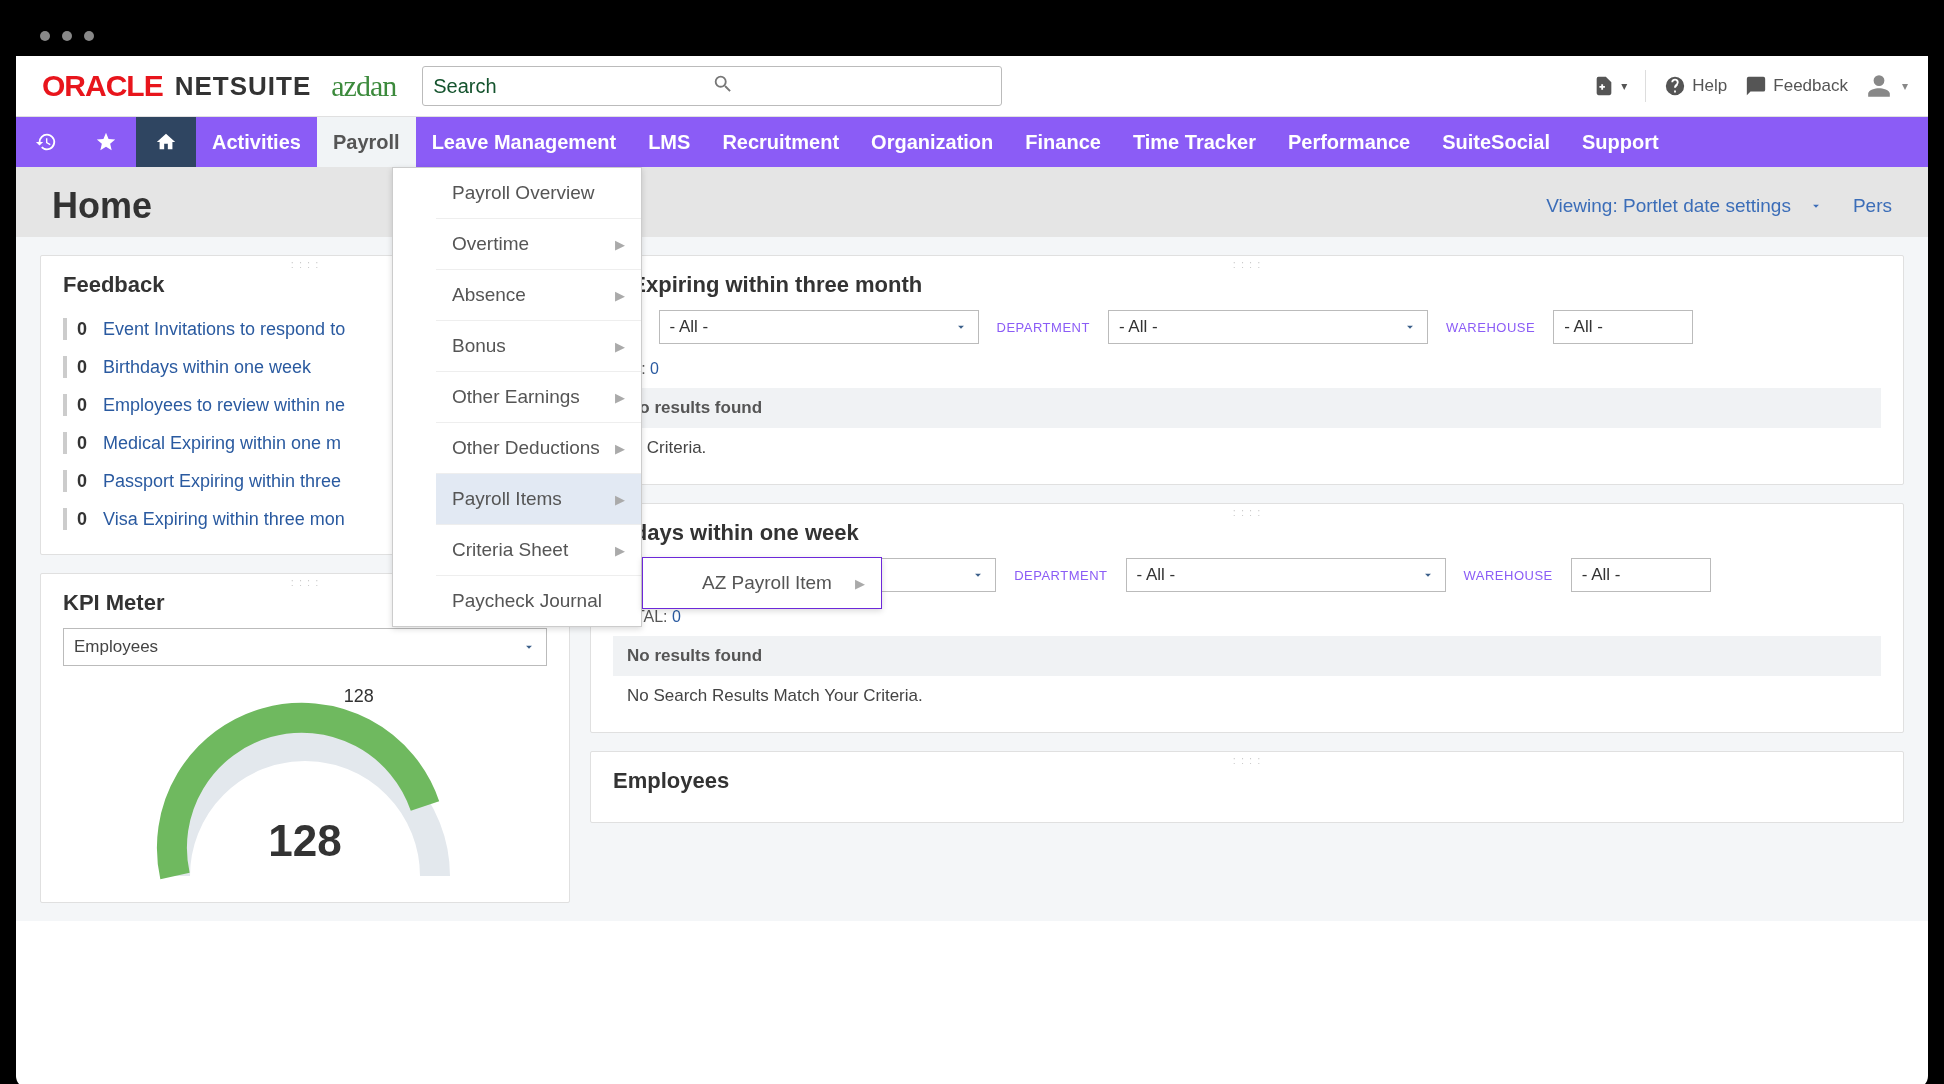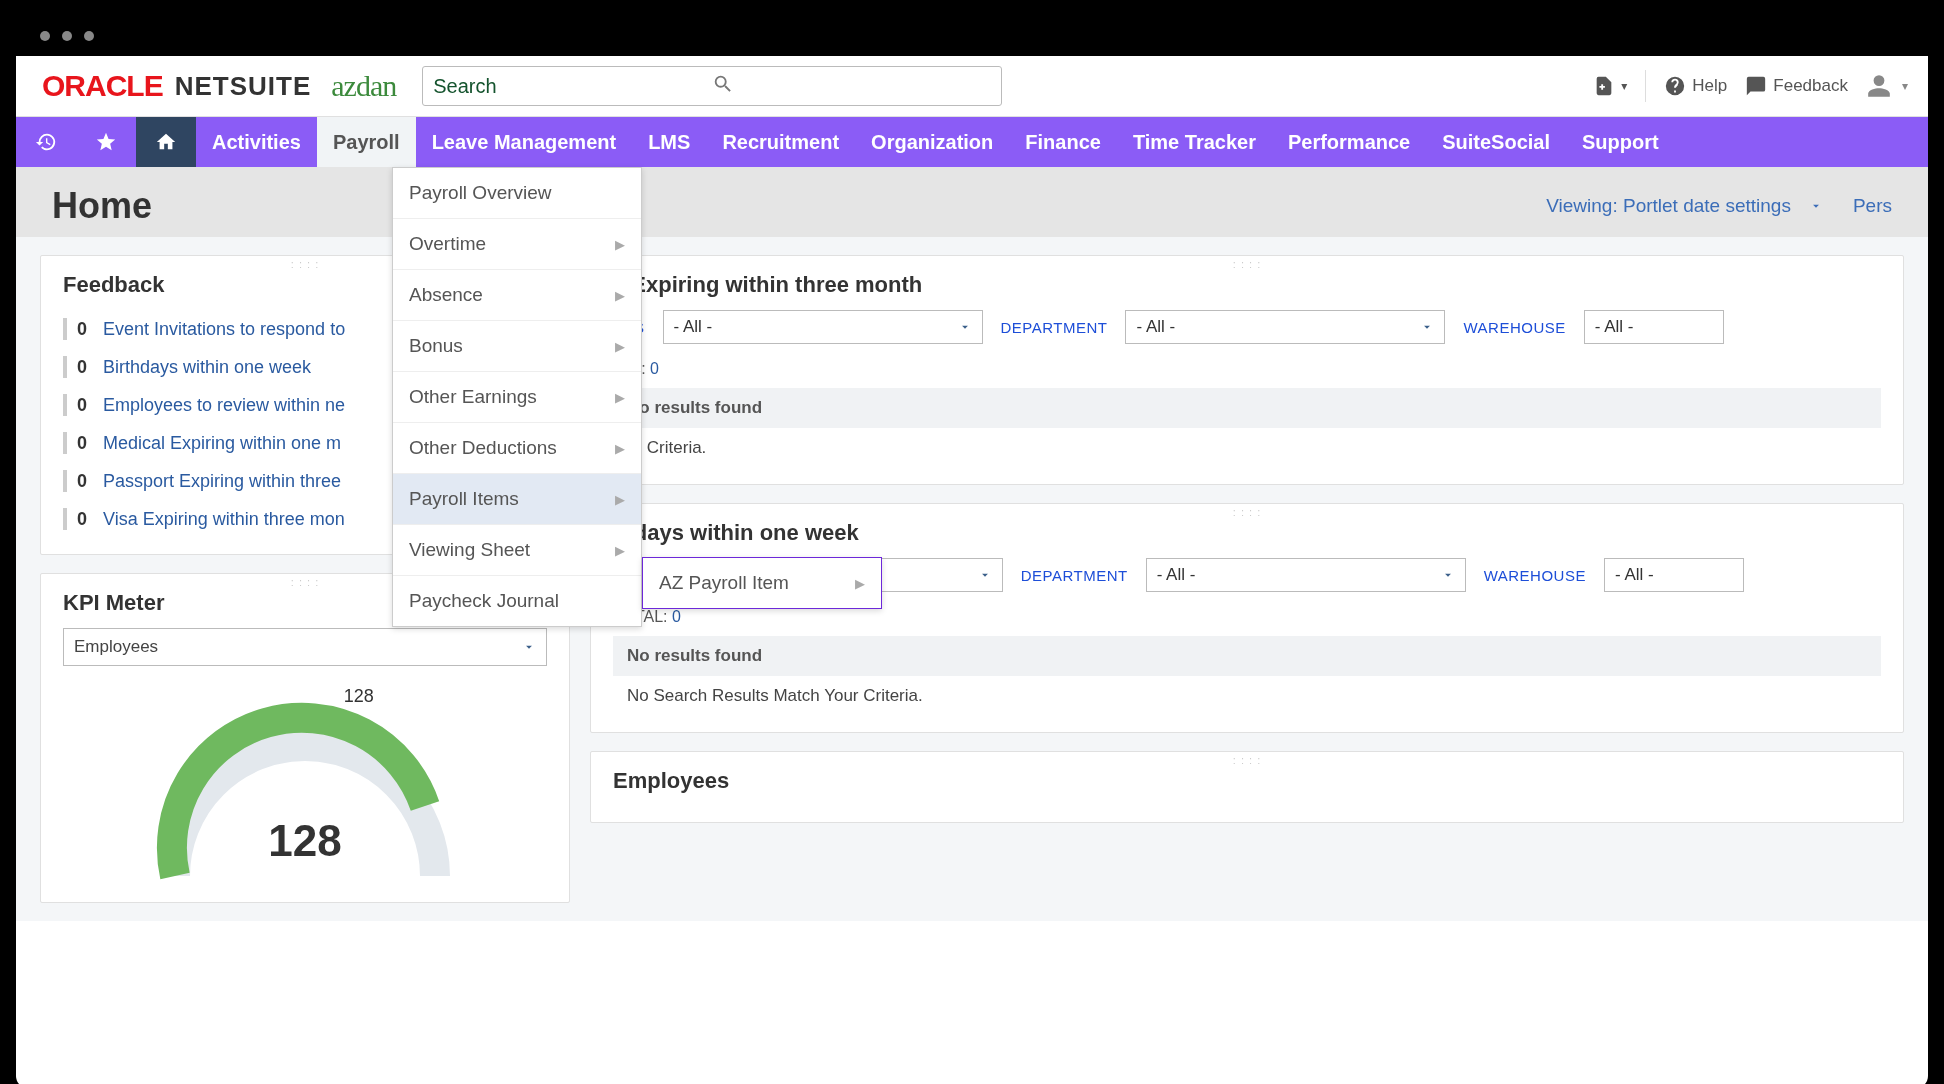--- a/index.html
+++ b/index.html
@@ -55,31 +55,31 @@
 
 .kpi-select { width: 100%; border: 1px solid #bbb; height: 38px; display: flex; align-items: center; padding: 0 10px; color: #444; font-size: 17px; margin-bottom: 20px; cursor: pointer; }
 .kpi-select svg { margin-left: auto; width: 14px; fill: #3b5f8a; }
 
 .gauge-wrap { display: flex; justify-content: center; position: relative; }
 .gauge-wrap svg { width: 360px; height: 200px; }
 .gauge-label-top { position: absolute; top: 0; left: 58%; font-size: 18px; color: #333; }
 .gauge-value { position: absolute; top: 130px; font-size: 44px; font-weight: 700; color: #333; }
 
 .filter-row { display: flex; align-items: center; gap: 18px; margin: 12px 0 16px; flex-wrap: wrap; }
-.filter-label { font-size: 15px; color: #1d4ed8; letter-spacing: 0.5px; }
+.filter-label { font-size: 13px; color: #8b5cf6; letter-spacing: 0.5px; }
 .filter-select { border: 1px solid #bbb; height: 34px; width: 320px; display: flex; align-items: center; padding: 0 10px; font-size: 17px; color: #333; cursor: pointer; }
 .filter-select svg { margin-left: auto; width: 14px; fill: #3b5f8a; }
 .total-line { font-size: 16px; color: #555; margin-bottom: 10px; }
 .total-line .tval { color: #2a5aa0; }
 .no-results { background: #f0f2f4; padding: 10px 14px; font-size: 17px; color: #555; font-weight: 600; }
 .no-results-sub { padding: 10px 14px; font-size: 17px; color: #444; }
 
 
 .dropdown { position: absolute; top: 0; left: 376px; width: 250px; background: #fff; border: 1px solid #ccc; box-shadow: 0 2px 6px rgba(0,0,0,0.15); z-index: 100; }
-.dropdown-item { padding: 14px 16px; font-size: 19px; color: #555; display: flex; align-items: center; justify-content: space-between; cursor: pointer; border-bottom: 1px solid #eee; }
+.dropdown-item { padding: 14px 16px; font-size: 19px; color: #555; display: flex; align-items: center; justify-content: space-between; cursor: pointer; border-bottom: 1px solid #eee; margin-left: 43px; }
 .dropdown-item:last-child { border-bottom: none; }
 .dropdown-item.highlight { background: #e2e9f3; }
 .dropdown-item .arrow { color: #aaa; font-size: 13px; }
 .submenu { position: absolute; top: 390px; left: 626px; width: 240px; background: #fff; border: 1px solid #6d28d9; box-shadow: 0 2px 6px rgba(0,0,0,0.15); z-index: 101; }
 .submenu .dropdown-item { border: none; }
 
 .content-wrap { position: relative; }
 </style>
 </head>
 <body>
@@ -186,21 +186,21 @@
           </div>
         <div class="dropdown-item">
             <span>Other Deductions</span>
             <span class="arrow">▶</span>
           </div>
         <div class="dropdown-item highlight">
             <span>Payroll Items</span>
             <span class="arrow">▶</span>
           </div>
         <div class="dropdown-item">
-            <span>Viewing Sheet</span>
+            <span>Criteria Sheet</span>
             <span class="arrow">▶</span>
           </div>
         <div class="dropdown-item">
             <span>Paycheck Journal</span>
           </div>
       </div>
       <div class="submenu">
         <div class="dropdown-item">
             <span>AZ Payroll Item</span>
             <span class="arrow">▶</span>

